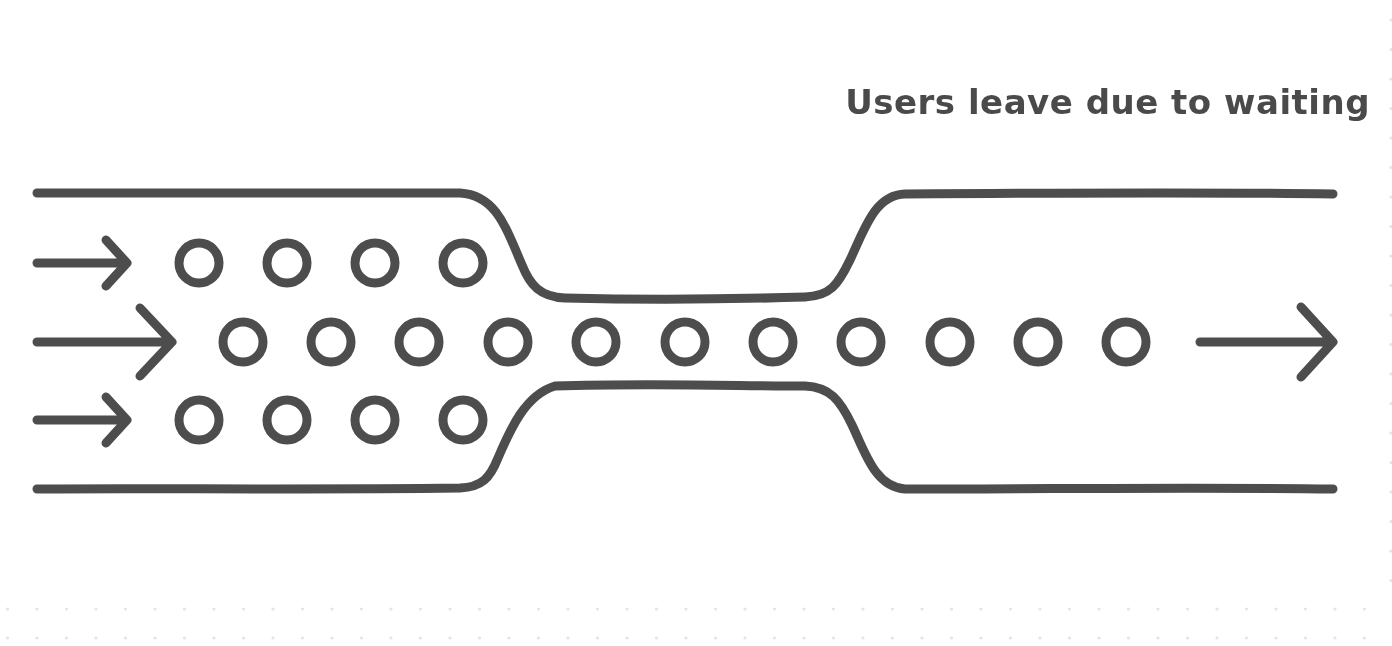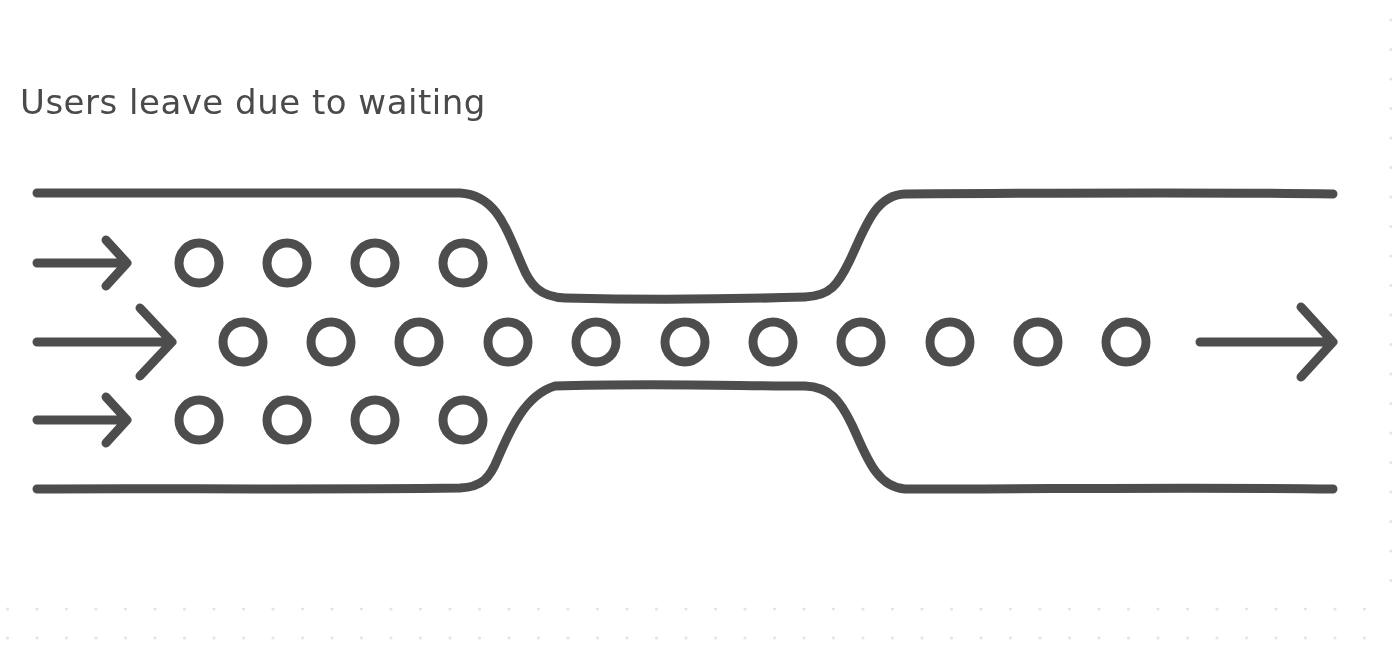--- a/index.html
+++ b/index.html
@@ -5,25 +5,24 @@
     html, body { margin: 0; padding: 0; }
     body {
       width: 1392px; height: 646px; overflow: hidden;
       background: #ffffff;
       position: relative;
       font-family: "DejaVu Sans", sans-serif;
     }
     .canvas { position: absolute; left: 0; top: 0; width: 1392px; height: 646px; }
     .title {
       position: absolute; left: 0; top: 82px; width: 1370px;
-      text-align: left;
+      text-align: right;
       font-family: "DejaVu Sans", sans-serif;
       font-size: 34px; color: #4a4a4a; letter-spacing: 0.5px;
-      font-weight: normal;
-      padding-left: 20px;
+      font-weight: bold;
     }
     svg { position: absolute; left: 0; top: 0; }
     .stroke { fill: none; stroke: #4d4d4d; stroke-width: 9; stroke-linecap: round; stroke-linejoin: round; }
     .ring { fill: none; stroke: #4d4d4d; stroke-width: 9; }
     .grid-dot { fill: #e4e4e4; }
   </style>
 </head>
 <body>
 
 <div class="canvas">

